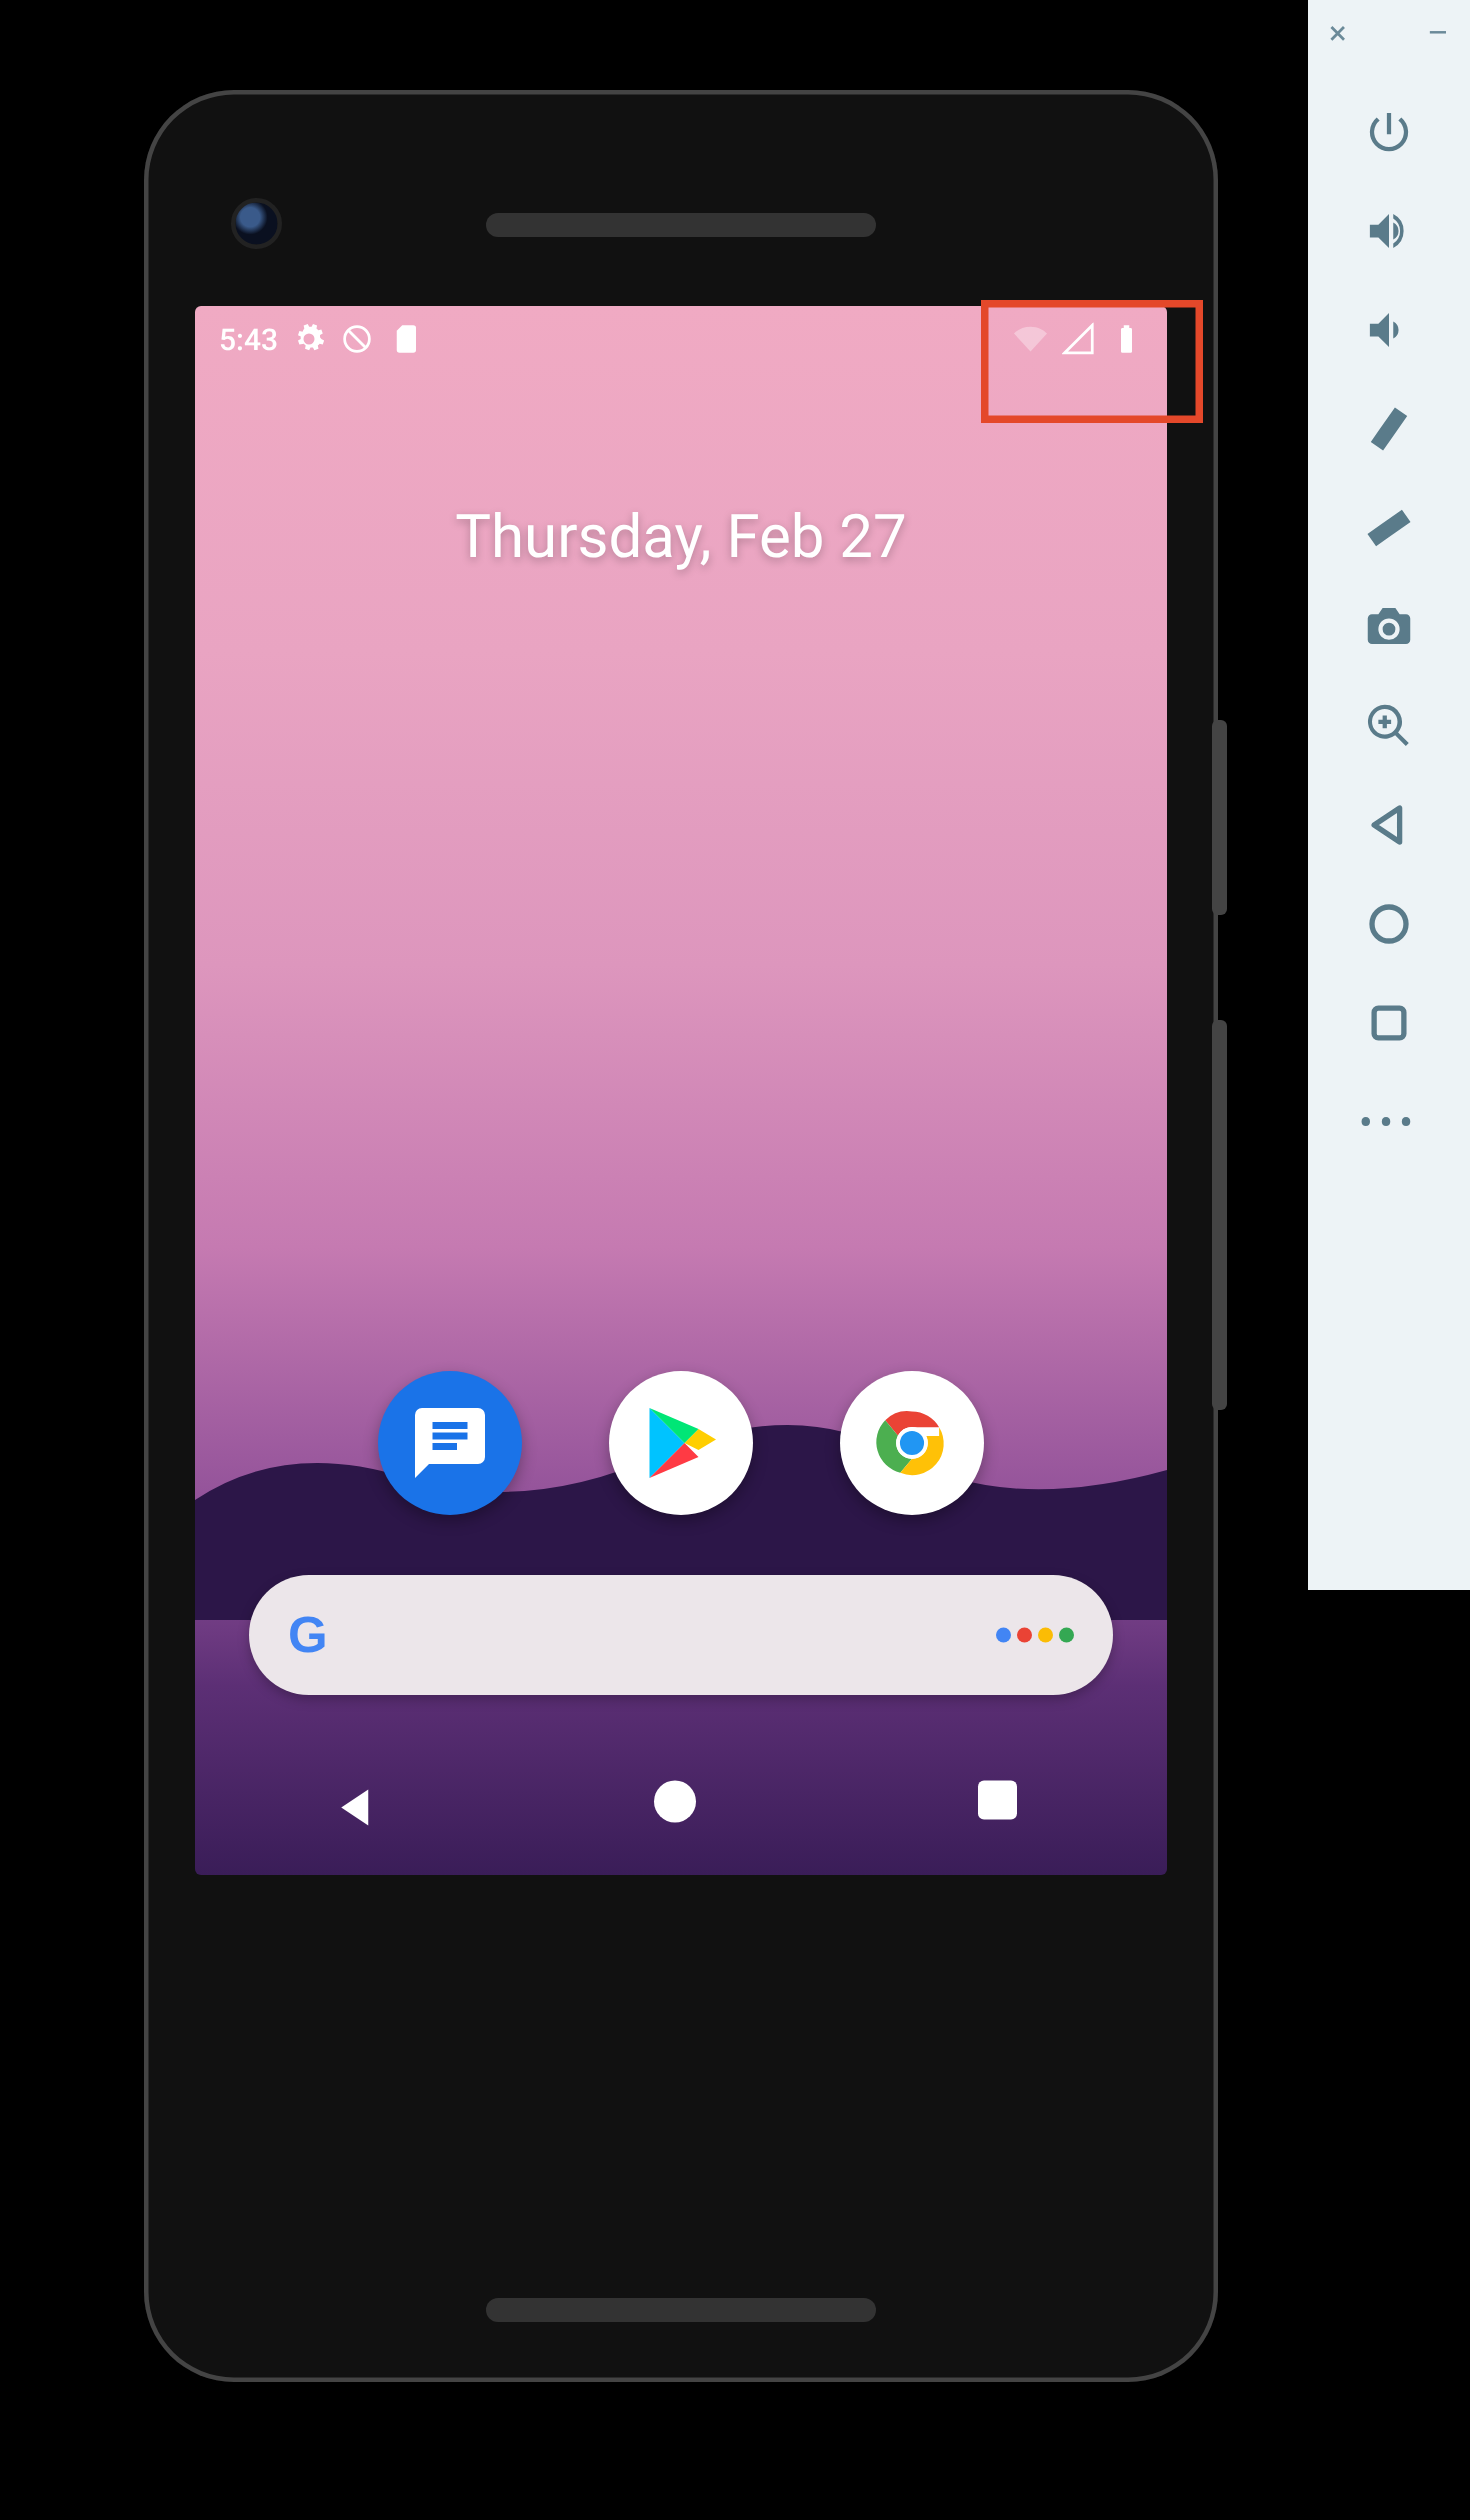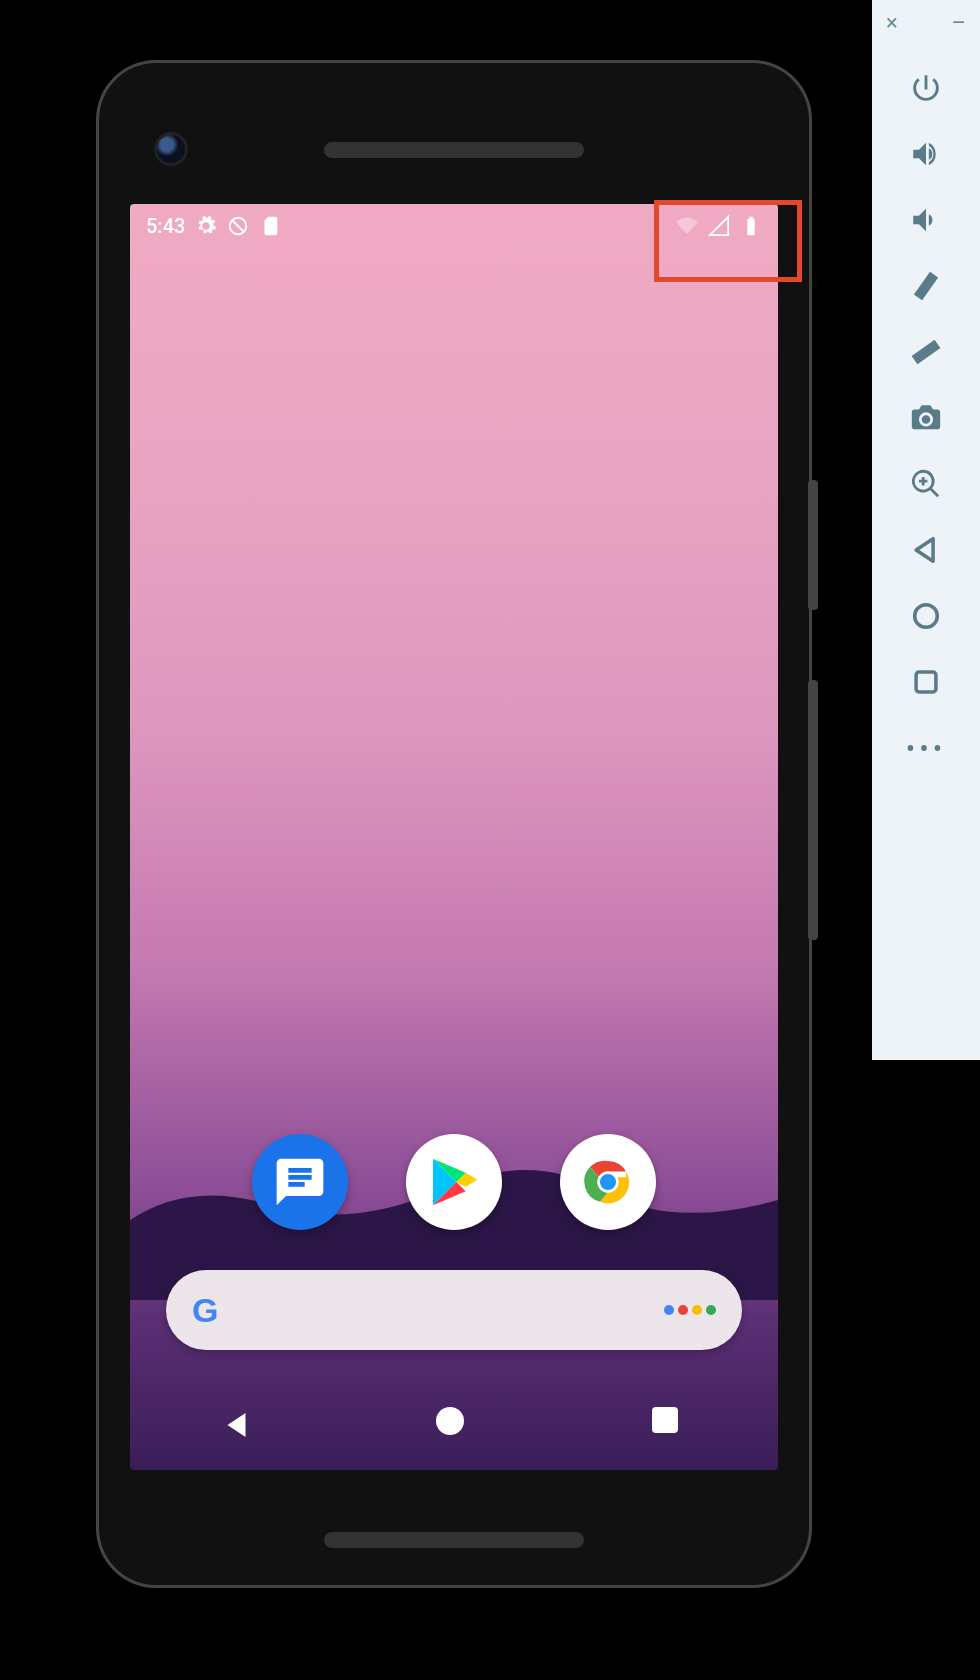--- a/index.html
+++ b/index.html
@@ -86,21 +86,21 @@
     border-radius: 4px;
     background: #444;
   }
   .side-btn.a { top: 420px; height: 130px; }
   .side-btn.b { top: 620px; height: 260px; }
 
   
   .screen {
     position: absolute;
     top: 144px; left: 34px;
-    width: 648px; height: 1266px;
+    width: 648px; height: 1046px;
     border-radius: 4px;
     overflow: hidden;
     background: linear-gradient(to bottom,
       #f0aac3 0%,
       #e9a4c2 22%,
       #dd96bd 42%,
       #c57ab1 60%,
       #8d4e97 78%,
       #5c2f75 88%,
       #3a1d58 100%);
@@ -292,20 +292,21 @@
           </svg>
         <svg viewBox="0 0 24 24">
             <path d="M2 22h20V2L2 22z" fill="none" stroke="#fff" stroke-width="2"></path>
           </svg>
         <svg viewBox="0 0 24 24">
             <path d="M15 4h-1V2h-4v2H9a1 1 0 0 0-1 1v16a1 1 0 0 0 1 1h6a1 1 0 0 0 1-1V5a1 1 0 0 0-1-1z"></path>
           </svg>
       </div>
     </div>
 
+    <div class="date">Thursday, Feb 27</div>
 
     <div class="mountains">
       <svg viewBox="0 0 648 150" preserveAspectRatio="none">
         <path d="M0,150 L0,70 Q60,30 140,55 Q220,80 310,40 Q400,0 470,40 Q540,80 648,50 L648,150 Z" fill="#2c1648"></path>
       </svg>
     </div>
 
     <div class="dock">
       <div class="app messages">
         <svg viewBox="0 0 24 24">

